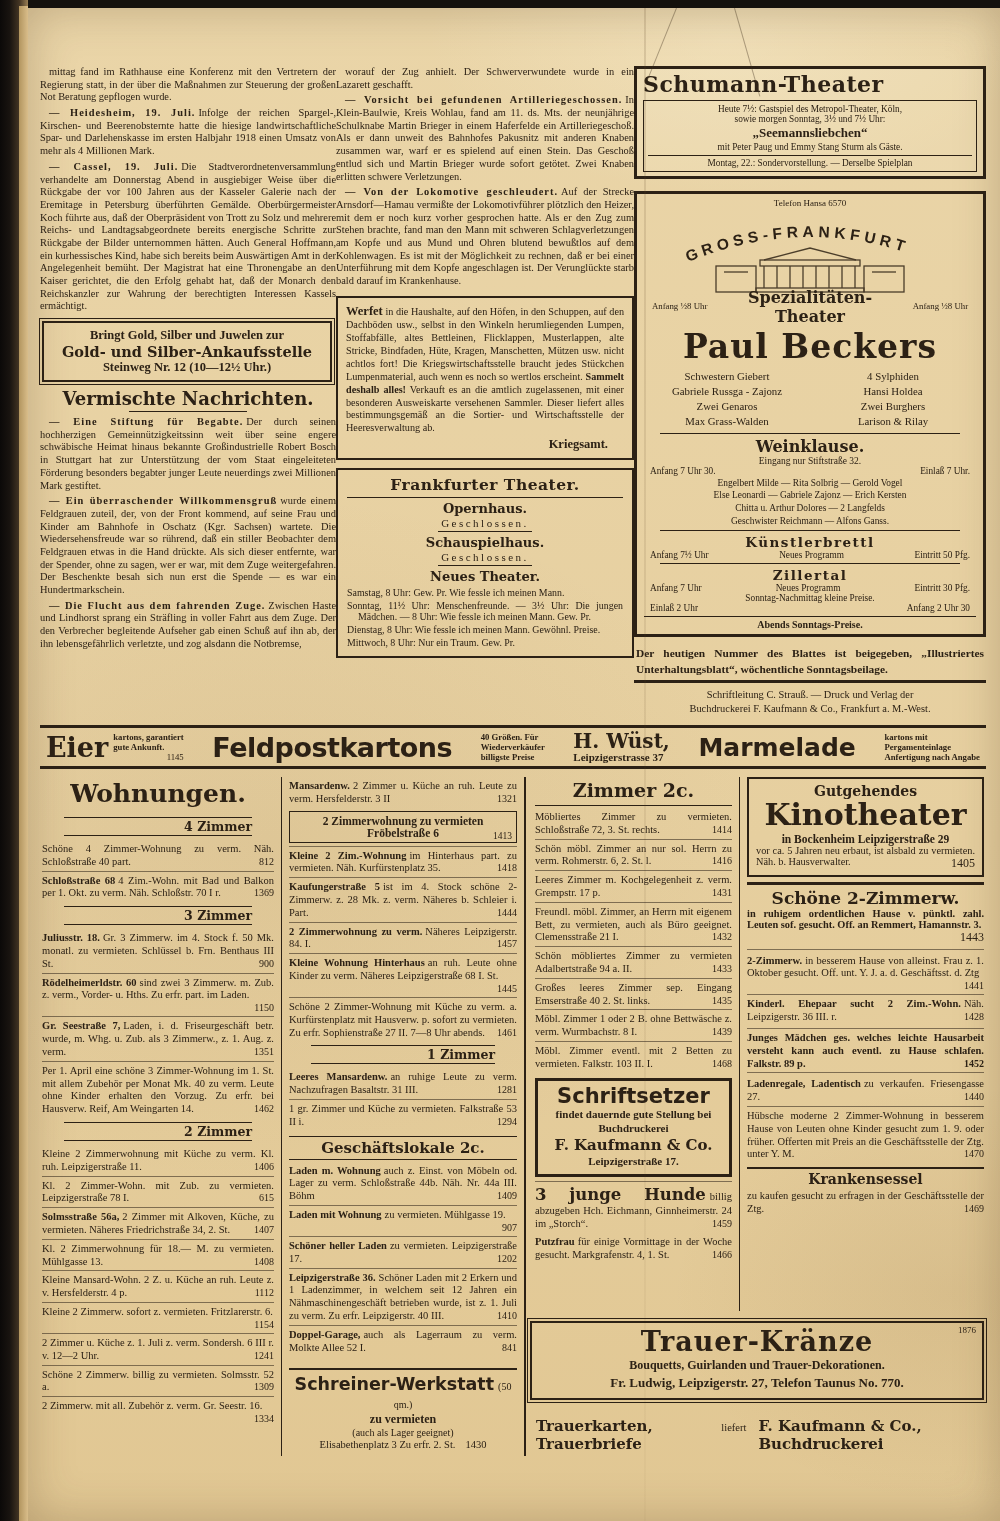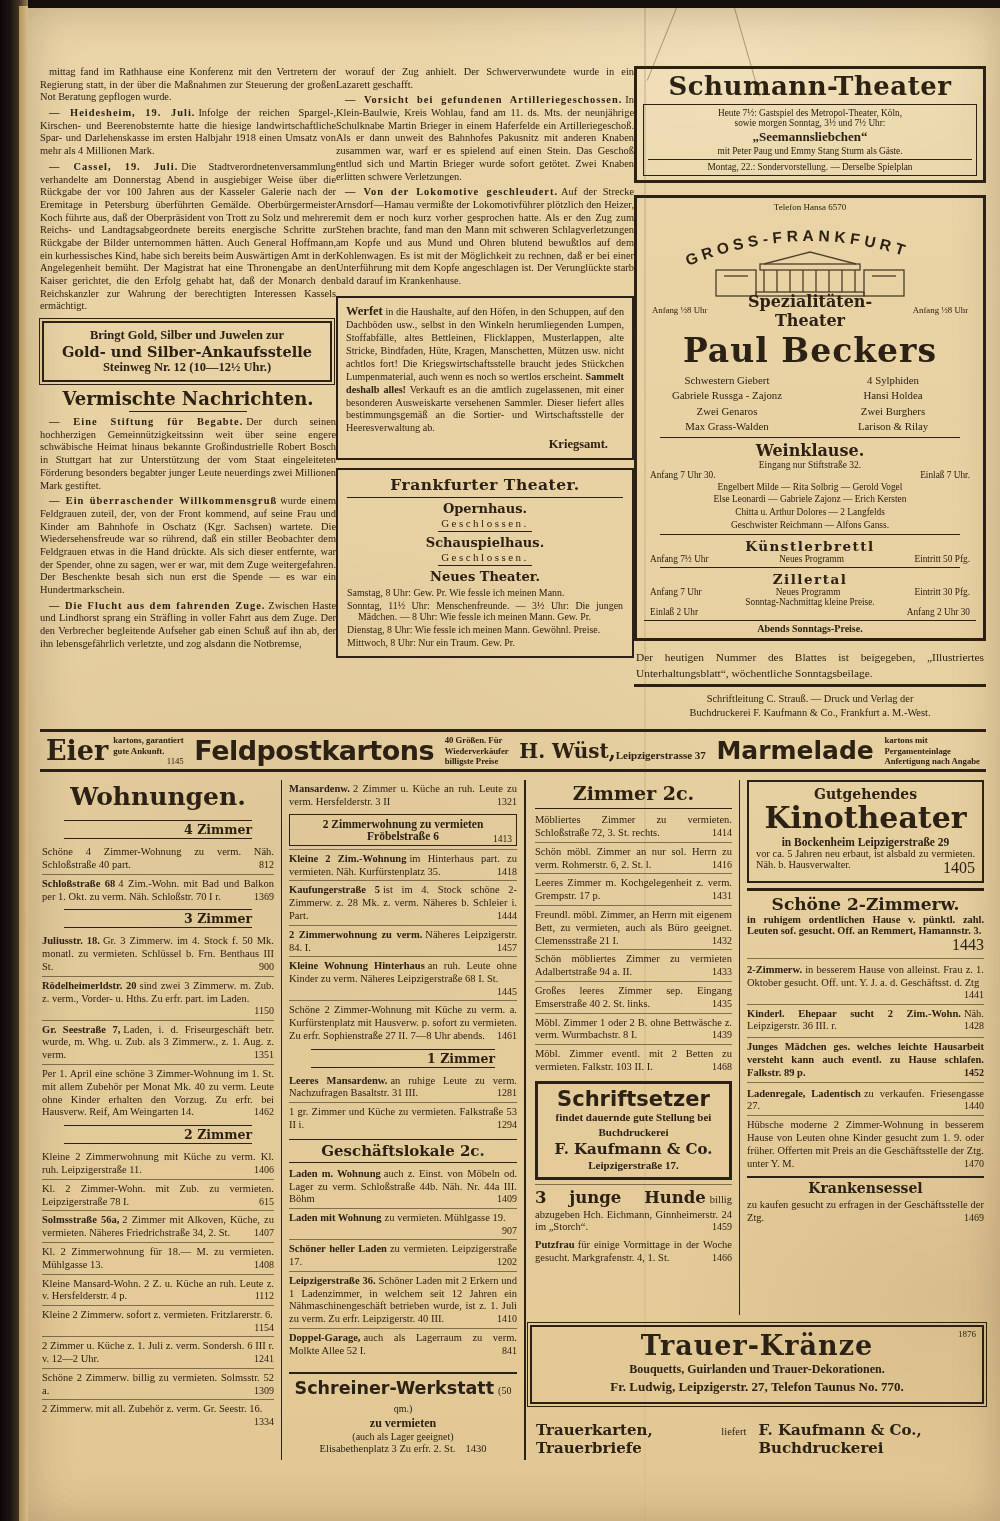--- a/index.html
+++ b/index.html
@@ -41,21 +41,21 @@
 
   .theater-box{border:2px solid #2c2115;margin-top:8px;padding:4px 9px 6px}
   .th-title{text-align:center;font-family:"DejaVu Serif",serif;font-weight:bold;font-size:15.5px;letter-spacing:.5px;border-bottom:1px solid #2c2115;padding:1px 0 3px}
   .th-house{text-align:center;font-weight:bold;font-size:13px;margin-top:3px;font-family:"DejaVu Serif",serif}
   .th-closed{text-align:center;font-size:11px;letter-spacing:2.5px;margin:1px 0 2px}
   .th-rule{width:34%;margin:2px auto;border-top:1px solid #2c2115}
   .th-sched{font-size:9.9px;margin-top:3px}
   .th-sched p{margin-bottom:2px;padding-left:11px;text-indent:-11px;text-align:justify}
 
   .schum{border:3px solid #2c2115;padding:4px 6px;background:rgba(250,240,215,.15)}
-  .schum-title{font-family:"DejaVu Serif",serif;font-weight:bold;font-size:26px;text-align:center;letter-spacing:.5px;line-height:1.05}
+  .schum-title{font-family:"DejaVu Serif",serif;font-weight:bold;font-size:22px;text-align:left;letter-spacing:.5px;line-height:1.05}
   .schum-inner{border:1.5px solid #2c2115;margin-top:4px;padding:3px 4px;text-align:center}
   .schum-l{font-size:9.3px}
   .schum-play{font-weight:bold;font-size:13px;margin:1px 0}
   .schum-l4{border-top:1px solid #2c2115;margin-top:3px;padding-top:2px;font-size:9.3px}
 
   .gf{border:3px solid #2c2115;margin-top:12px;padding:4px 7px;text-align:center}
   .gf-phone{font-size:9px}
   .gf-svg{display:block;margin:-2px auto -6px}
   .gf-anfrow{display:flex;justify-content:space-between;align-items:center}
   .gf-anf{font-size:8.8px;width:72px;line-height:1.1}
@@ -65,31 +65,31 @@
   .gf-lists>div{flex:1}
   .gf-rule{border:none;border-top:1px solid #2c2115;margin:3px 16px}
   .gf-wtitle{font-weight:bold;font-size:16px;font-family:"DejaVu Serif",serif}
   .gf-wsub{font-size:9.5px}
   .gf-row{display:flex;justify-content:space-between;font-size:9.3px;padding:0 6px}
   .gf-wnames{font-size:9.4px;line-height:1.35;margin-top:1px}
   .gf-btitle{font-weight:bold;font-size:13.5px;letter-spacing:1.5px;margin-top:2px;font-family:"DejaVu Serif",serif}
   .gf-z2{font-size:9.3px}
   .gf-foot{font-weight:bold;font-size:10px;margin-top:3px;border-top:1px solid #2c2115;padding-top:2px}
 
-  .beilage{font-weight:normal;font-size:11.4px;line-height:1.35;margin:9px 2px 1px;text-align:justify}
+  .beilage{font-weight:bold;font-size:11.4px;line-height:1.35;margin:9px 2px 1px;text-align:justify}
   .bar{height:3px;background:#2c2115;margin:3px 0 5px}
   .imp{font-size:10.4px;text-align:center;line-height:1.3}
 
   .banner{display:flex;align-items:center;justify-content:space-between;gap:6px;margin:6px 14px 0 12px;border-top: 3px solid #2c2115;border-bottom:3px solid #2c2115;padding:3px 6px}
   .bn-group{display:flex;align-items:center;gap:5px}
   .bn-big{font-family:"DejaVu Serif",serif;font-weight:bold;font-size:27px}
   .bn-stack{display:flex;flex-direction:column;font-size:8.7px;font-weight:bold;line-height:1.18}
   .bn-num{font-weight:normal;text-align:right;font-size:8.7px}
   .bn-feld{font-family:"DejaVu Sans","Liberation Sans",sans-serif;font-weight:bold;font-size:27px;letter-spacing:-.5px}
-  .bn-wuestwrap{display:flex;flex-direction:row;align-items:flex-end}
+  .bn-wuestwrap{display:flex;flex-direction:column;align-items:flex-start}
   .bn-wuest{font-family:"DejaVu Serif",serif;font-weight:bold;font-size:20px;line-height:1}
   .bn-wline{font-weight:bold;font-size:11px}
   .bn-marm{font-family:"DejaVu Sans","Liberation Sans",sans-serif;font-weight:bold;font-size:25px}
 
   .cls{display:flex;align-items:stretch;margin:8px 14px 0 12px}
   .halfL{display:flex;width:486px;border-right:2px solid #2c2115}
   .ccolA{width:242px;border-right:1px solid #2c2115;padding:0 7px 6px 2px}
   .ccolB{flex:1;padding:0 7px 6px 7px}
   .halfR{flex:1;display:flex;flex-direction:column}
   .halfR-cols{display:flex;flex:1}
@@ -124,21 +124,21 @@
   .setzer-l{font-size:11px;font-weight:bold;line-height:1.35}
   .setzer-co{font-family:"DejaVu Serif",serif;font-weight:bold;font-size:15px}
   .hunde{border-top:1px solid rgba(44,33,21,.55)}
   .hunde-t{font-family:"DejaVu Serif",serif;font-weight:bold;font-size:16.5px;margin-right:4px}
 
   .kino{border:2.5px solid #2c2115;text-align:center;padding:4px 5px;margin-bottom:4px}
   .kino-over{font-weight:bold;font-size:14px;font-family:"DejaVu Serif",serif}
   .kino-t{font-family:"DejaVu Serif",serif;font-weight:bold;font-size:30px;line-height:1.05}
   .kino-l1{font-weight:bold;font-size:11.5px;margin-top:2px}
   .kino-text{font-size:10.3px;text-align:justify;padding:0 2px;overflow:hidden}
-  .kino-text .num,.such-text .num{float:right;margin-left:18px;font-size:16px;font-weight:normal}
+  .kino-text .num,.such-text .num{float:right;margin-left:18px;font-size:12px;font-weight:normal}
 
   .such{border-top:3px solid #2c2115;border-bottom:1px solid rgba(44,33,21,.55);padding:3px 0 4px;margin:5px 0 2px}
   .such-t{text-align:center;font-family:"DejaVu Serif",serif;font-weight:bold;font-size:17px}
   .such-text{font-size:10.4px;font-weight:bold;text-align:justify;overflow:hidden}
 
   .maed{font-weight:bold;border-top:1px solid rgba(44,33,21,.55);border-bottom:1px solid rgba(44,33,21,.55);margin:2px 0}
   .sessel{border-top:2px solid #2c2115;margin-top:4px;padding-top:2px}
   .minihead{text-align:center;font-weight:bold;font-size:14px;font-family:"DejaVu Serif",serif}
 
   .trauer{border:2px solid #2c2115;outline:1px solid #2c2115;outline-offset:2px;margin:10px 2px 0 4px;padding:5px 8px 7px;text-align:center;position:relative}
@@ -345,21 +345,21 @@
       <div class="ccol ccolA">
         <h2 class="coltitleA">Wohnungen.</h2>
         <div class="subhead">4 Zimmer</div>
         <div class="adlist">
           <p class="ad"><span>Schöne 4 Zimmer-Wohnung zu verm. Näh. Schloßstraße 40 part.</span><span class="num">812</span></p>
             <p class="ad"><b class="lead">Schloßstraße 68</b><span>4 Zim.-Wohn. mit Bad und Balkon per 1. Okt. zu verm. Näh. Schloßstr. 70 I r.</span><span class="num">1369</span></p>
         </div>
         <div class="subhead">3 Zimmer</div>
         <div class="adlist">
           <p class="ad"><b class="lead">Juliusstr. 18.</b><span>Gr. 3 Zimmerw. im 4. Stock f. 50 Mk. monatl. zu vermieten. Schlüssel b. Frn. Benthaus III St.</span><span class="num">900</span></p>
-            <p class="ad"><b class="lead">Rödelheimerldstr. 20</b><span>sind zwei 3 Zimmerw. m. Zub. z. verm., Vorder- u. Hths. Zu erfr. part. im Laden.</span><span class="num">1150</span></p>
+            <p class="ad"><b class="lead">Rödelheimerldstr. 60</b><span>sind zwei 3 Zimmerw. m. Zub. z. verm., Vorder- u. Hths. Zu erfr. part. im Laden.</span><span class="num">1150</span></p>
             <p class="ad"><b class="lead">Gr. Seestraße 7,</b><span>Laden, i. d. Friseurgeschäft betr. wurde, m. Whg. u. Zub. als 3 Zimmerw., z. 1. Aug. z. verm.</span><span class="num">1351</span></p>
             <p class="ad"><span>Per 1. April eine schöne 3 Zimmer-Wohnung im 1. St. mit allem Zubehör per Monat Mk. 40 zu verm. Leute ohne Kinder erhalten den Vorzug. Zu erfr. bei Hausverw. Reif, Am Weingarten 14.</span><span class="num">1462</span></p>
         </div>
         <div class="subhead">2 Zimmer</div>
         <div class="adlist">
           <p class="ad"><span>Kleine 2 Zimmerwohnung mit Küche zu verm. Kl. ruh. Leipzigerstraße 11.</span><span class="num">1406</span></p>
             <p class="ad"><span>Kl. 2 Zimmer-Wohn. mit Zub. zu vermieten. Leipzigerstraße 78 I.</span><span class="num">615</span></p>
             <p class="ad"><b class="lead">Solmsstraße 56a,</b><span>2 Zimmer mit Alkoven, Küche, zu vermieten. Näheres Friedrichstraße 34, 2. St.</span><span class="num">1407</span></p>
             <p class="ad"><span>Kl. 2 Zimmerwohnung für 18.— M. zu vermieten. Mühlgasse 13.</span><span class="num">1408</span></p>
             <p class="ad"><span>Kleine Mansard-Wohn. 2 Z. u. Küche an ruh. Leute z. v. Hersfelderstr. 4 p.</span><span class="num">1112</span></p>

